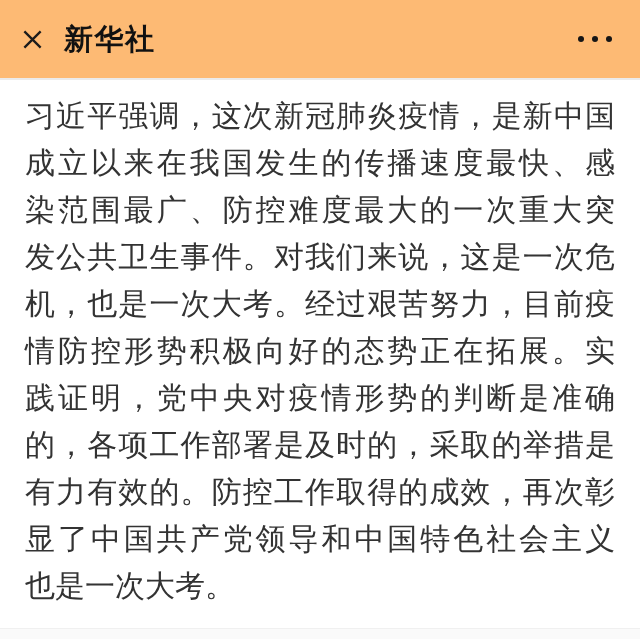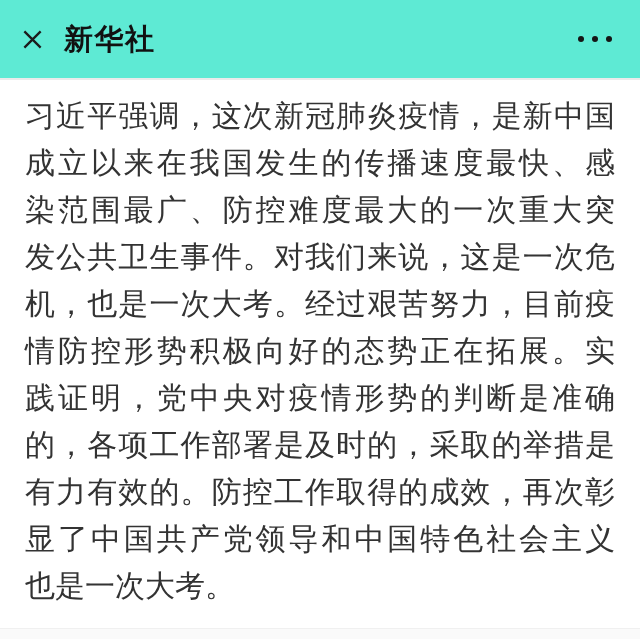--- a/index.html
+++ b/index.html
@@ -15,21 +15,21 @@
     overflow: hidden;
     font-family: "Liberation Sans", sans-serif;
   }
   
   .topbar {
     box-sizing: border-box;
     height: 80px;
     display: flex;
     align-items: center;
     padding: 0 28px 0 20px;
-    background: #5eead4;
+    background: #fdba74;
     border-bottom: 2px solid #ebebeb;
   }
   .close-btn {
     background: none;
     border: none;
     padding: 0;
     margin: 0;
     width: 24px;
     height: 24px;
     display: flex;

